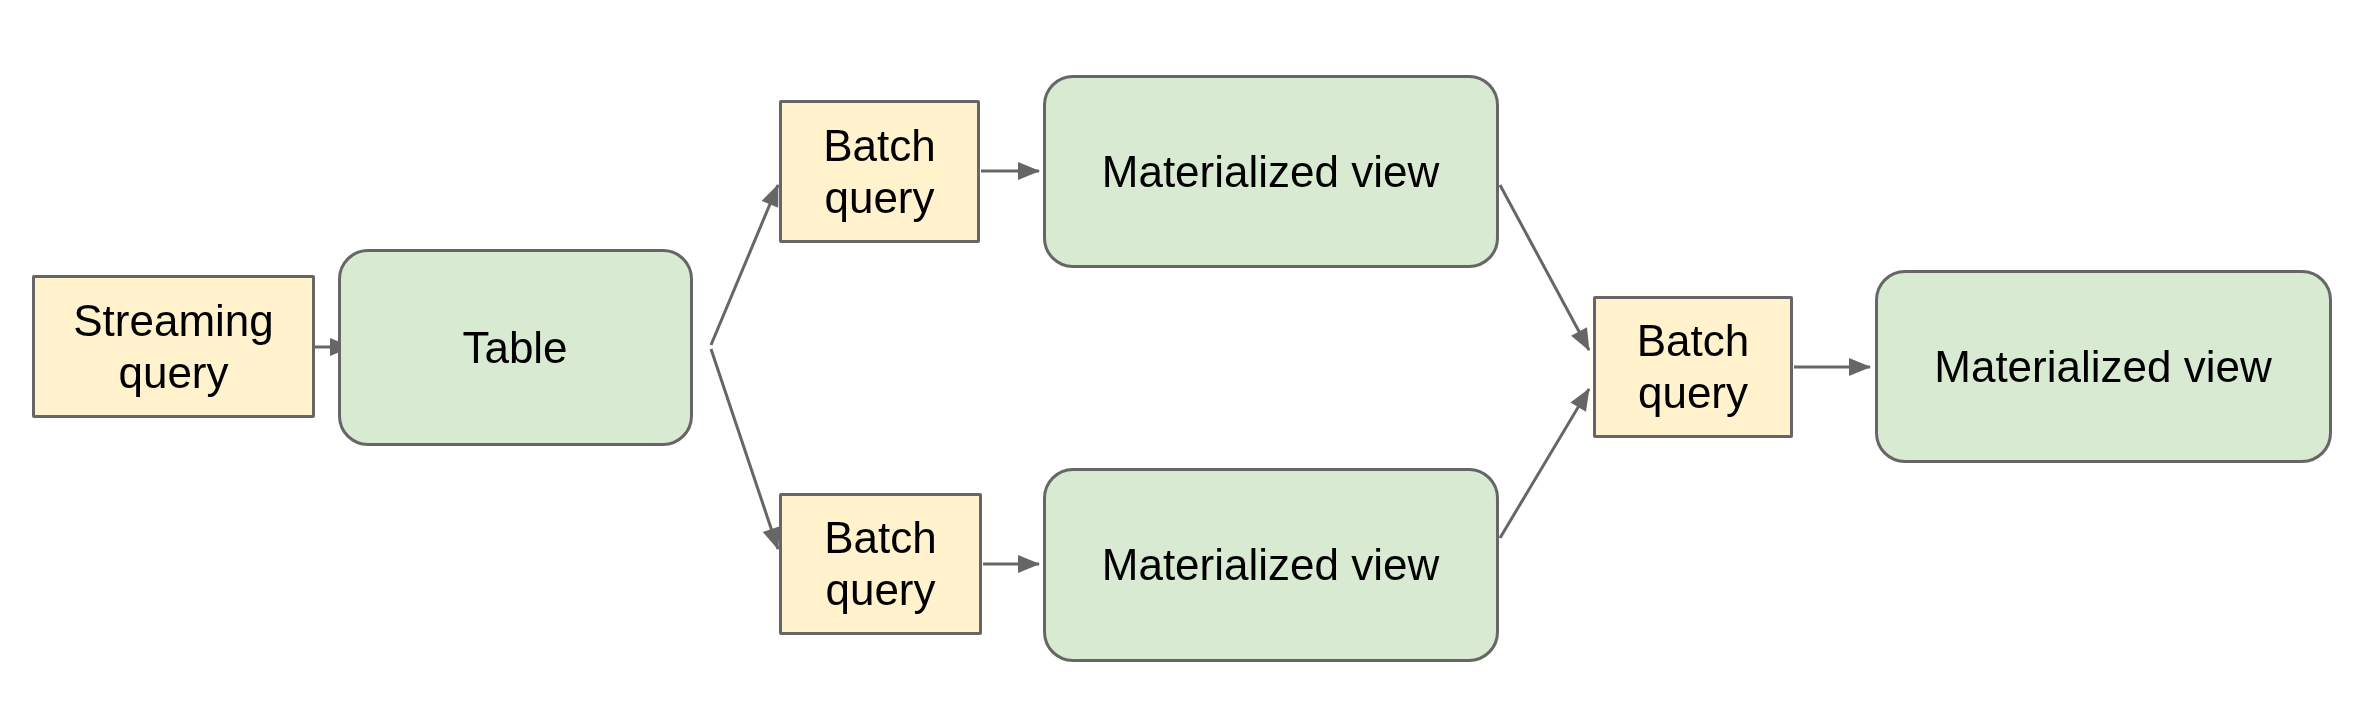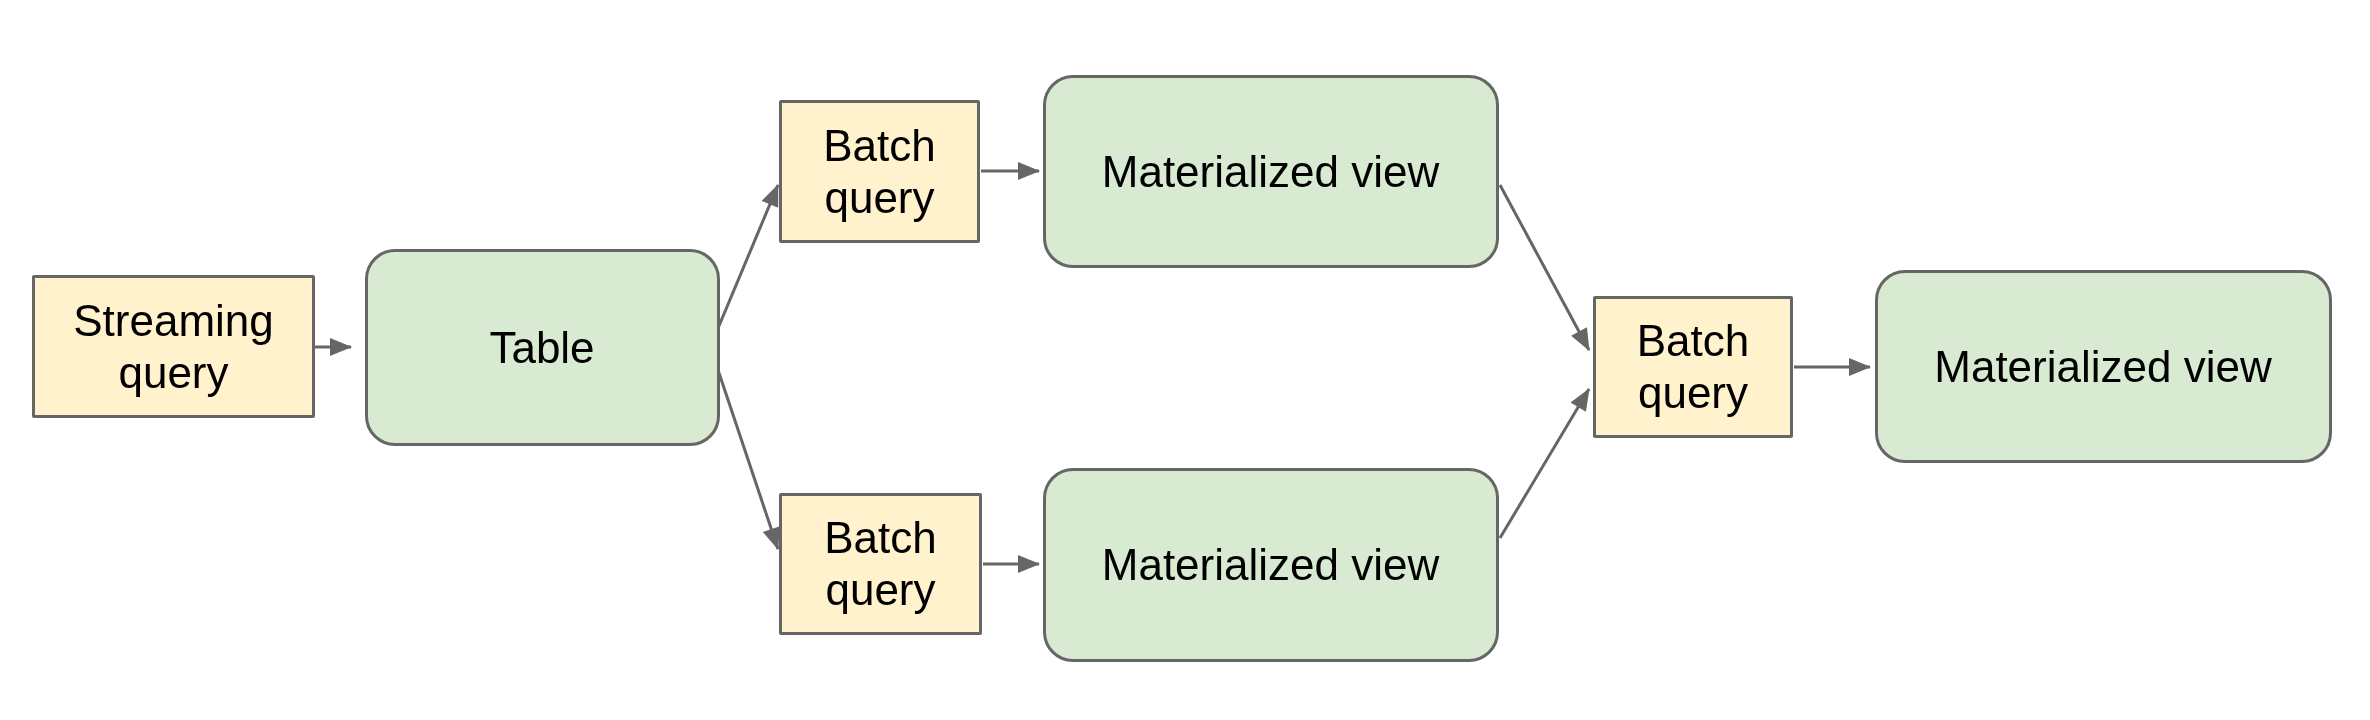--- a/index.html
+++ b/index.html
@@ -18,21 +18,21 @@
     border:3px solid #666666;
     display:flex;align-items:center;justify-content:center;
     text-align:center;
     font-size:44px;line-height:52px;color:#000000;
     padding:0 24px;
   }
   .node.query{background:#fff2cc;border-radius:2px;text-align:center;}
   .node.store{background:#d9ead3;border-radius:30px;padding-left:23px;}
 
   #node-streaming-query   {left:32px;   top:275px; width:283px; height:143px;}
-  #node-table             {left:365px;  top:249px; width:355px; height:197px;}
+  #node-table             {left:338px;  top:249px; width:355px; height:197px;}
   #node-batch-query-top   {left:779px;  top:100px; width:201px; height:143px;}
   #node-mv-top            {left:1043px; top:75px;  width:456px; height:193px;}
   #node-batch-query-bottom{left:779px;  top:493px; width:203px; height:142px;}
   #node-mv-bottom         {left:1043px; top:468px; width:456px; height:194px;}
   #node-batch-query-final {left:1593px; top:296px; width:200px; height:142px;}
   #node-mv-final          {left:1875px; top:270px; width:457px; height:193px;}
 </style>
 </head>
 <body>
 

